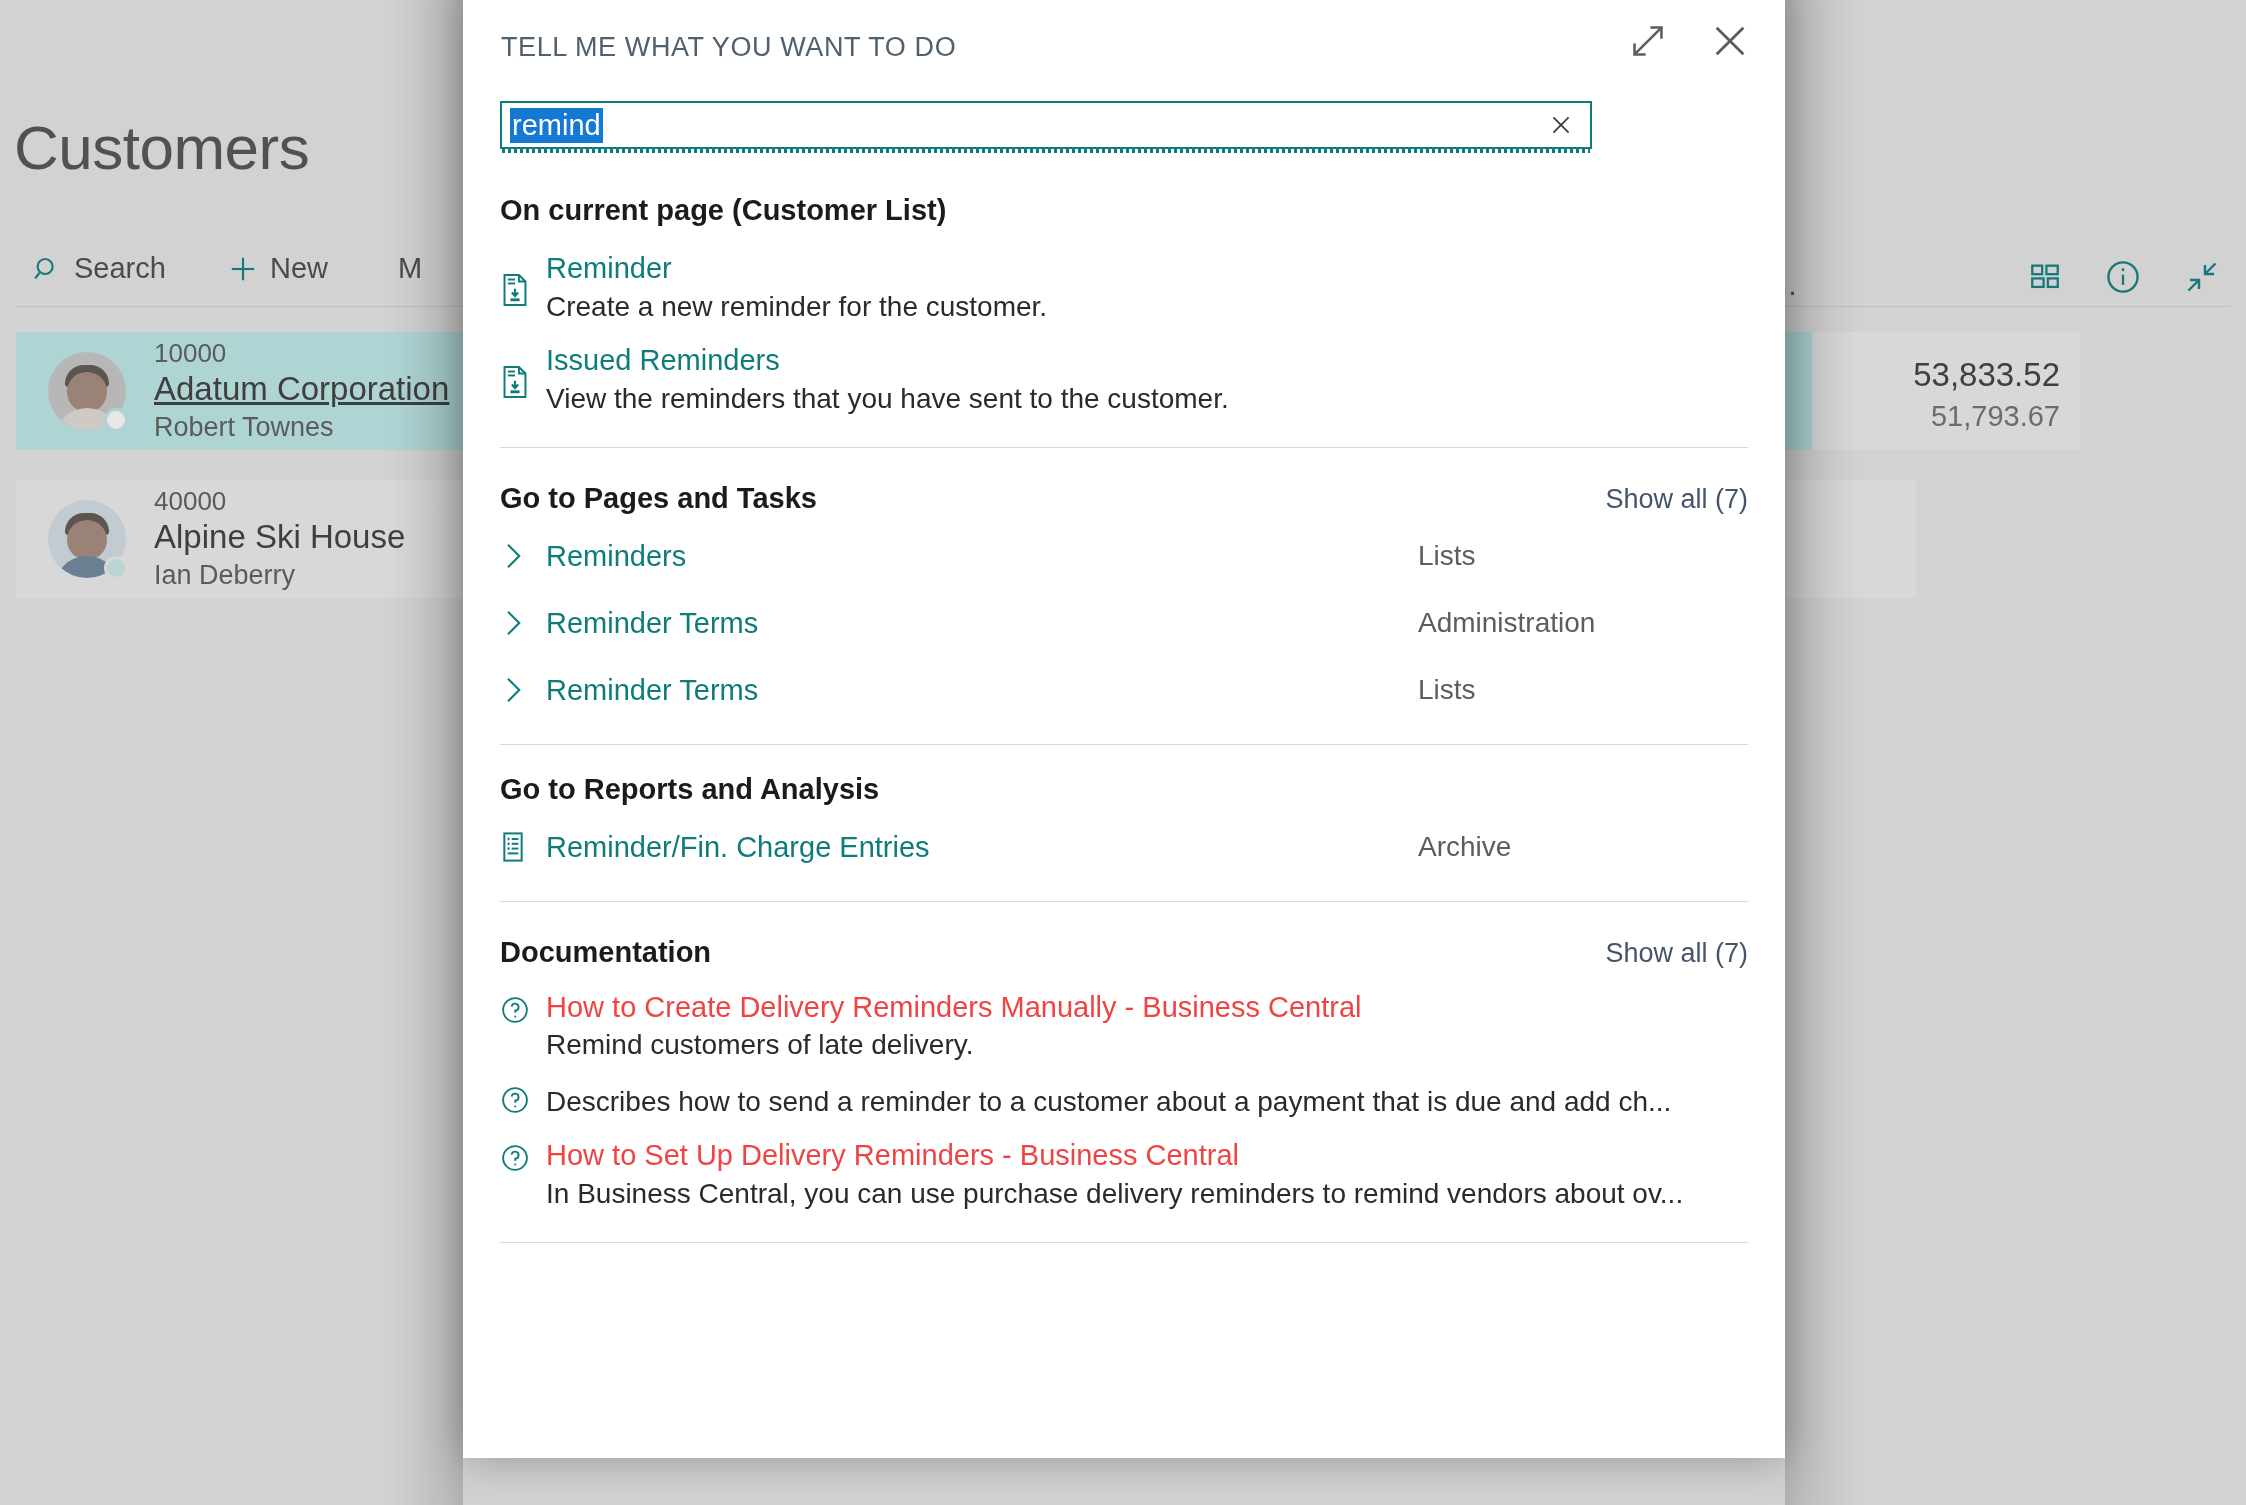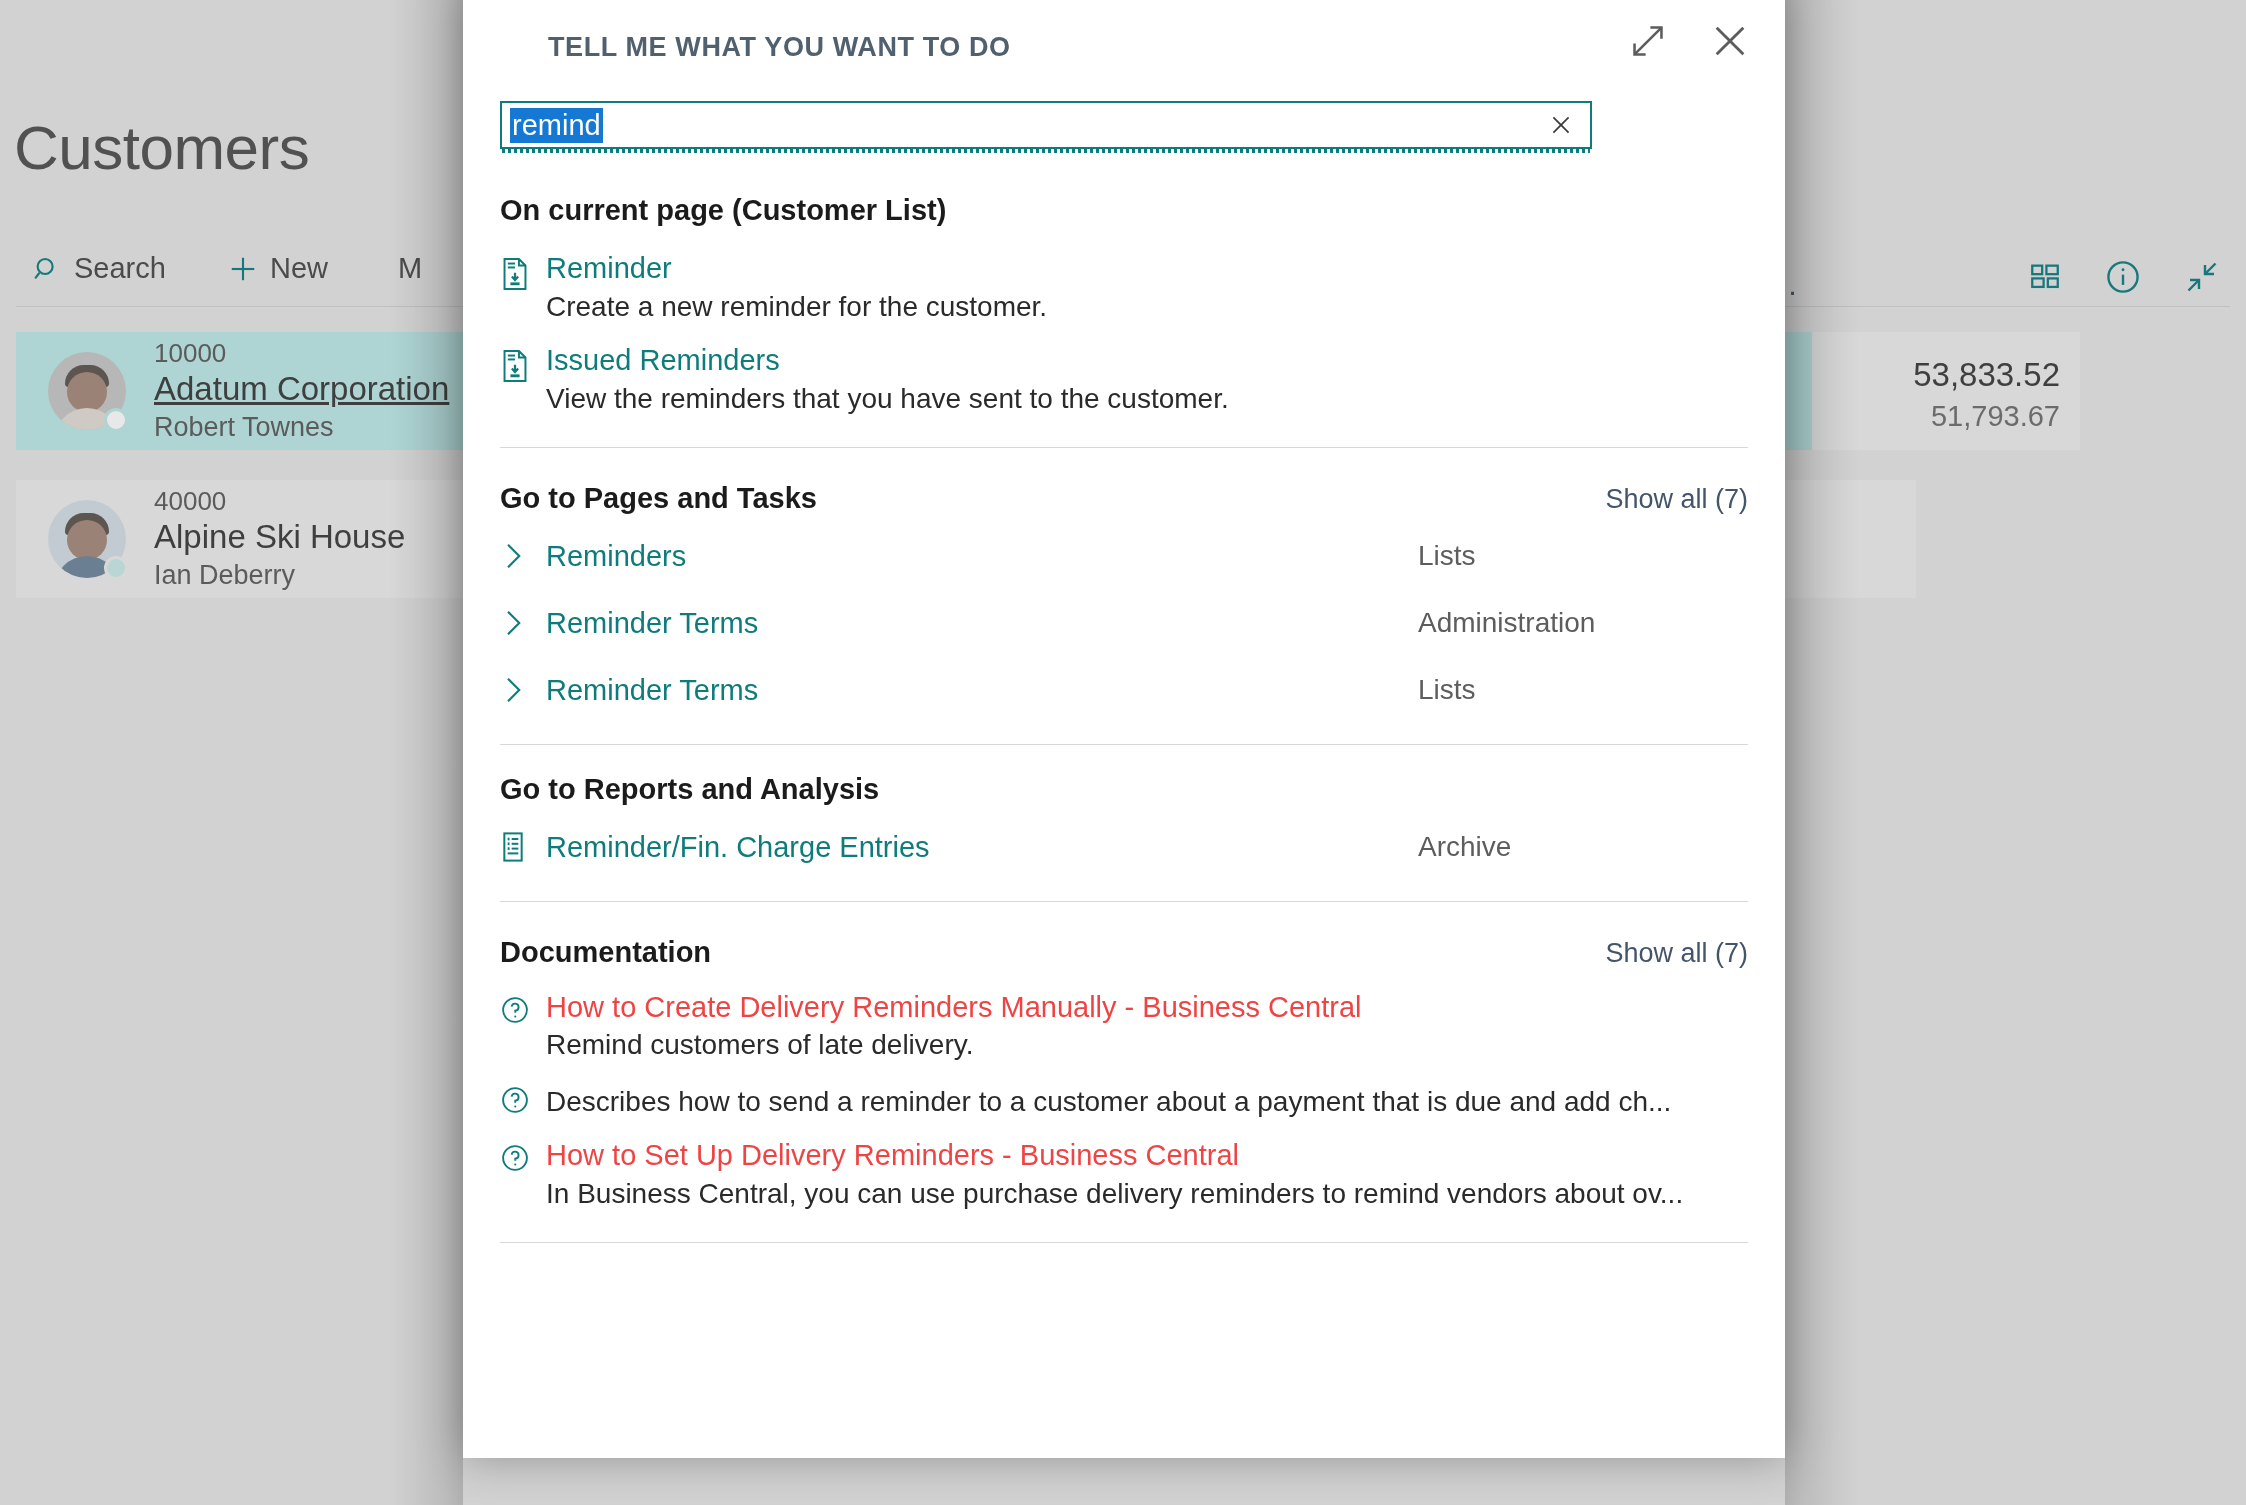--- a/index.html
+++ b/index.html
@@ -205,23 +205,22 @@
     position: relative;
     height: 98px;
   }
   .dlg-title {
     position: absolute;
     left: 38px;
     top: 46px;
     font-size: 27px;
     letter-spacing: 0.6px;
     color: #51606e;
-    font-weight: 700;
-    white-space: nowrap;
-    margin-left: 47px;
+    font-weight: 400;
+    white-space: nowrap;
   }
   .dlg-actions {
     position: absolute;
     right: 30px;
     top: 30px;
     display: flex;
     align-items: center;
     gap: 32px;
   }
   .icon-btn {
@@ -298,21 +297,21 @@
     font-size: 27px;
     color: #44546b;
     cursor: pointer;
     white-space: nowrap;
     margin-top: 8px;
   }
 
   .res-list { margin-top: 16px; }
   .res-item {
     display: flex;
-    align-items: flex-start;
+    align-items: center;
     padding: 9px 0 11px 0;
     cursor: pointer;
   }
   .res-ico {
     flex: none;
     width: 46px;
     margin-top: 5px;
     color: #0f7c7c;
     display: flex;
     justify-content: flex-start;

